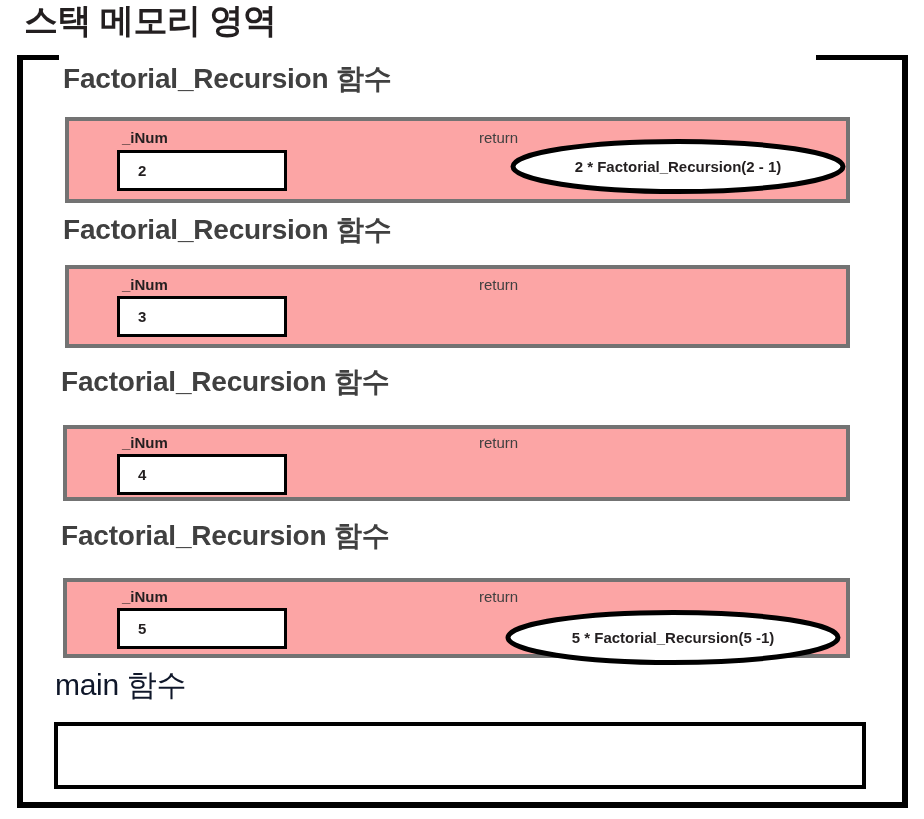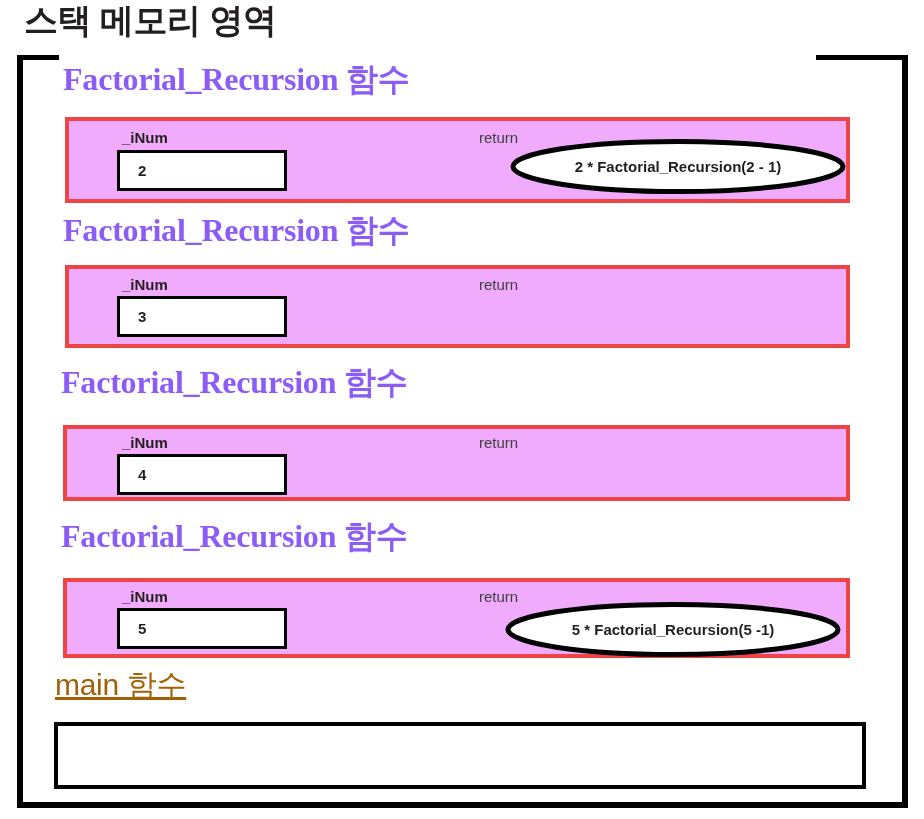--- a/index.html
+++ b/index.html
@@ -46,32 +46,31 @@
   .edge-right  { right: 0;  top: 0;   width: 6px;  height: 753px; }
   .edge-top-left  { left: 0;  top: 0; width: 42px;  height: 5px; }
   .edge-top-right { right: 0; top: 0; width: 92px;  height: 5px; }
 
   
   .frame {
     position: absolute;
   }
   .frame-title {
     position: absolute;
-    font-size: 32px;
+    font-size: 28px;
     font-weight: bold;
     line-height: 34px;
     letter-spacing: -0.2px;
     white-space: nowrap;
-    color: #8b5cf6;
-    font-family: Liberation Serif, serif;
+    color: #404040;
   }
   .frame-body {
     position: absolute;
-    border: 4px solid #ef4444;
-    background: #f0abfc;
+    border: 4px solid #737373;
+    background: #fca5a5;
     box-sizing: border-box;
   }
 
   
   .param-label {
     position: absolute;
     font-size: 15px;
     font-weight: bold;
     line-height: 18px;
     white-space: nowrap;
@@ -127,23 +126,22 @@
     pointer-events: none;
   }
 
   
   .main-title {
     position: absolute;
     font-size: 30px;
     font-weight: normal;
     line-height: 36px;
     letter-spacing: -0.3px;
-    color: #a16207;
-    white-space: nowrap;
-    text-decoration: underline;
+    color: #0f172a;
+    white-space: nowrap;
   }
   .main-body {
     position: absolute;
     border: 4px solid #000000;
     background: #ffffff;
     box-sizing: border-box;
   }
 </style>
 </head>
 <body>
@@ -218,21 +216,21 @@
   <div class="frame-body" style="left:63px; top:578px; width:787px; height:80px;">
 
     <div class="param-label" style="left:55px; top:6px;">_iNum</div>
 
     <div class="param-box" style="left:50px; top:26px; width:170px; height:41px;">
       <div class="param-value">5</div>
     </div>
 
     <div class="return-label" style="left:412px; top:6px;">return</div>
 
-    <div class="return-ellipse-wrap" style="left:438px; top:20px; width:336px; height:55px;">
+    <div class="return-ellipse-wrap" style="left:438px; top:28px; width:336px; height:55px;">
       <svg width="336" height="55" viewBox="0 0 336 55" aria-hidden="true">
         <ellipse cx="168" cy="27.5" rx="165" ry="25" fill="#ffffff" stroke="#000000" stroke-width="5"></ellipse>
       </svg>
       <div class="return-text">5 * Factorial_Recursion(5 -1)</div>
     </div>
   </div>
 </div>
 
 <div class="frame">
   <div class="main-title" style="left:55px; top:667px;">main 함수</div>

